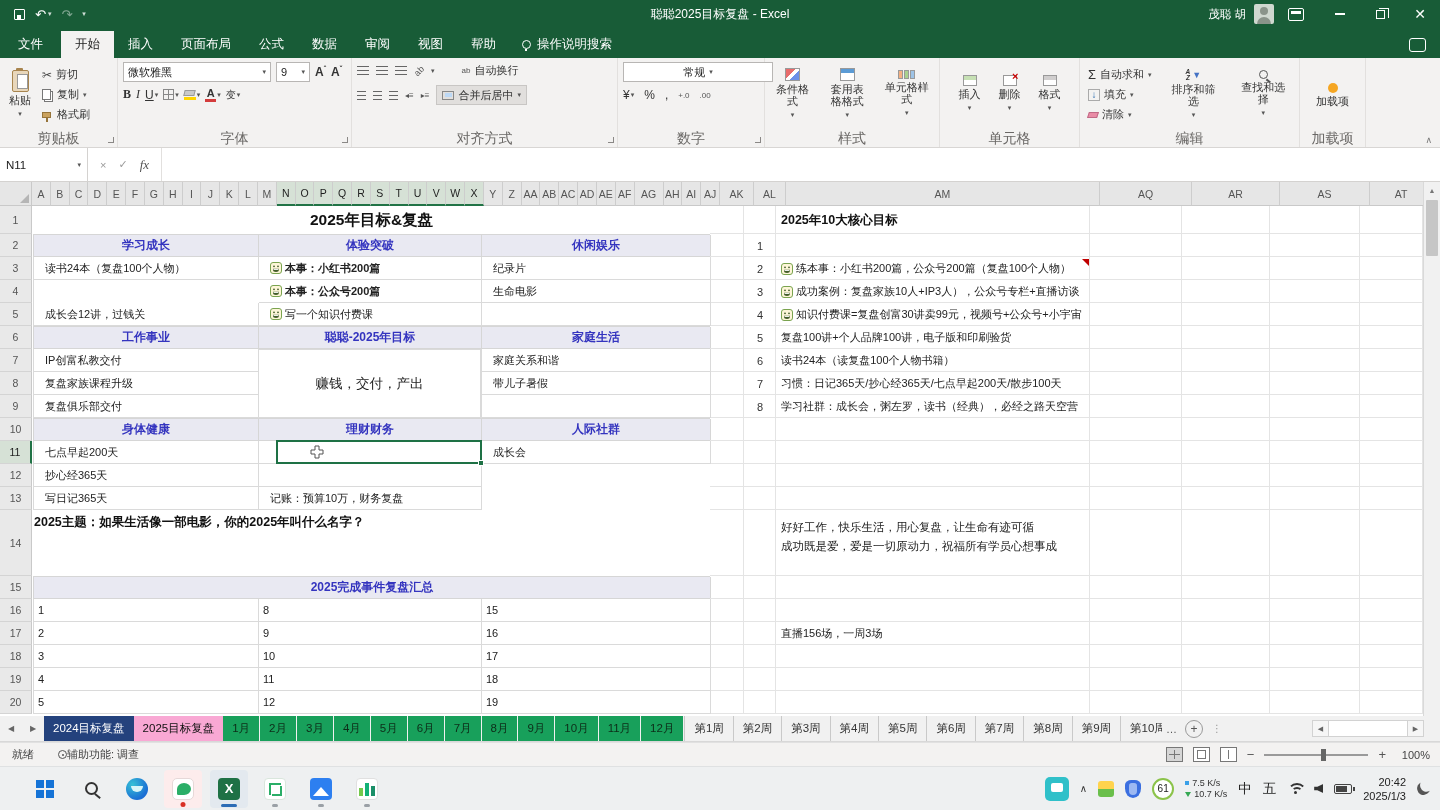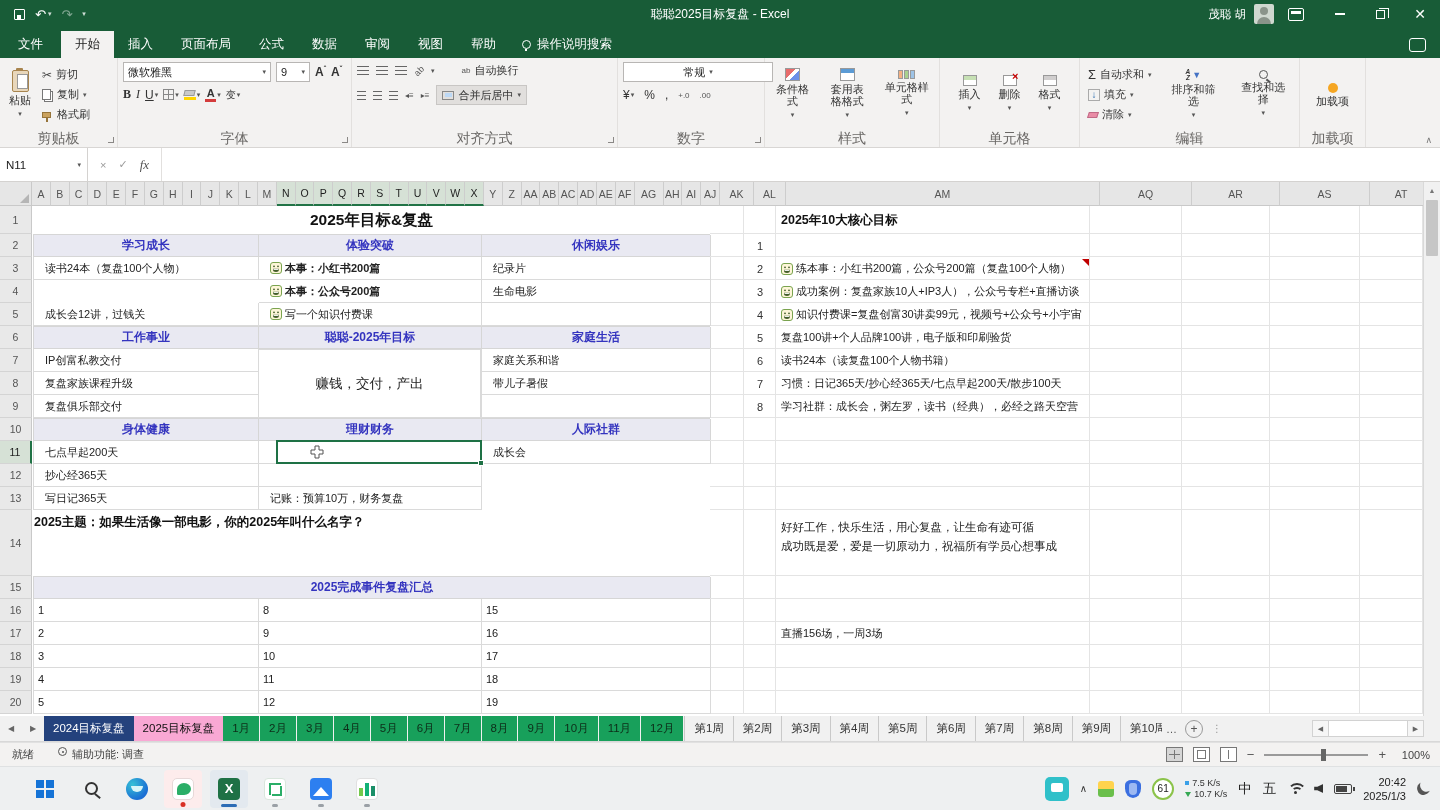--- a/index.html
+++ b/index.html
@@ -152,21 +152,21 @@
 .taboverflow{display:flex;align-items:center;font-size:11px;color:#555;padding:0 4px}
 .tabplus{width:18px;height:18px;margin:4px 6px 0 4px;border:1px solid #9a9a9a;border-radius:50%;display:flex;align-items:center;justify-content:center;font-size:12px;color:#555;cursor:pointer}
 .tabsplit{display:flex;align-items:center;color:#999;font-size:10px;padding:0 3px}
 .hscroll{margin-left:auto;display:flex;align-items:center;gap:0;padding-right:16px}
 .harr{width:17px;height:17px;background:#f6f6f6;border:1px solid #d2d2d2;display:flex;align-items:center;justify-content:center;font-size:7px;color:#666;cursor:pointer}
 .htrack{width:78px;height:17px;background:#fff;border:1px solid #d2d2d2;border-left:none;border-right:none}
 
 
 #statusbar{position:absolute;top:742px;left:0;right:0;height:24px;background:#f3f2f1;border-top:1px solid #e1e1e1;display:flex;align-items:center;font-size:11px;color:#444}
 .sb-ready{padding-left:12px}
-.accwrap{display:flex;align-items:flex-start;gap:5px;margin-left:24px}
+.accwrap{display:flex;align-items:center;margin-left:24px}
 .i-acc{width:9px;height:9px;border:1.5px solid #555;border-radius:50%;position:relative;display:inline-block}
 .i-acc::after{content:"";position:absolute;left:2.5px;top:2.5px;width:2px;height:2px;background:#555;border-radius:50%}
 .sb-right{margin-left:auto;display:flex;align-items:center;gap:10px;padding-right:10px}
 .vico{width:17px;height:15px;border:1px solid #777;background:#fff;position:relative;cursor:pointer}
 .vico.on{background:#d6d6d6}
 .vico.v1::after{content:"";position:absolute;inset:2px;background:linear-gradient(#777,#777) center/1px 100% no-repeat,linear-gradient(#777,#777) center/100% 1px no-repeat}
 .vico.v2::after{content:"";position:absolute;inset:2px 3px;border:1px solid #777}
 .vico.v3::after{content:"";position:absolute;inset:2px;background:linear-gradient(#777,#777) center/1px 100% no-repeat}
 .zminus,.zplus{font-size:13px;color:#555;cursor:pointer}
 .ztrack{width:104px;height:2px;background:#9a9a9a;position:relative;cursor:pointer}

